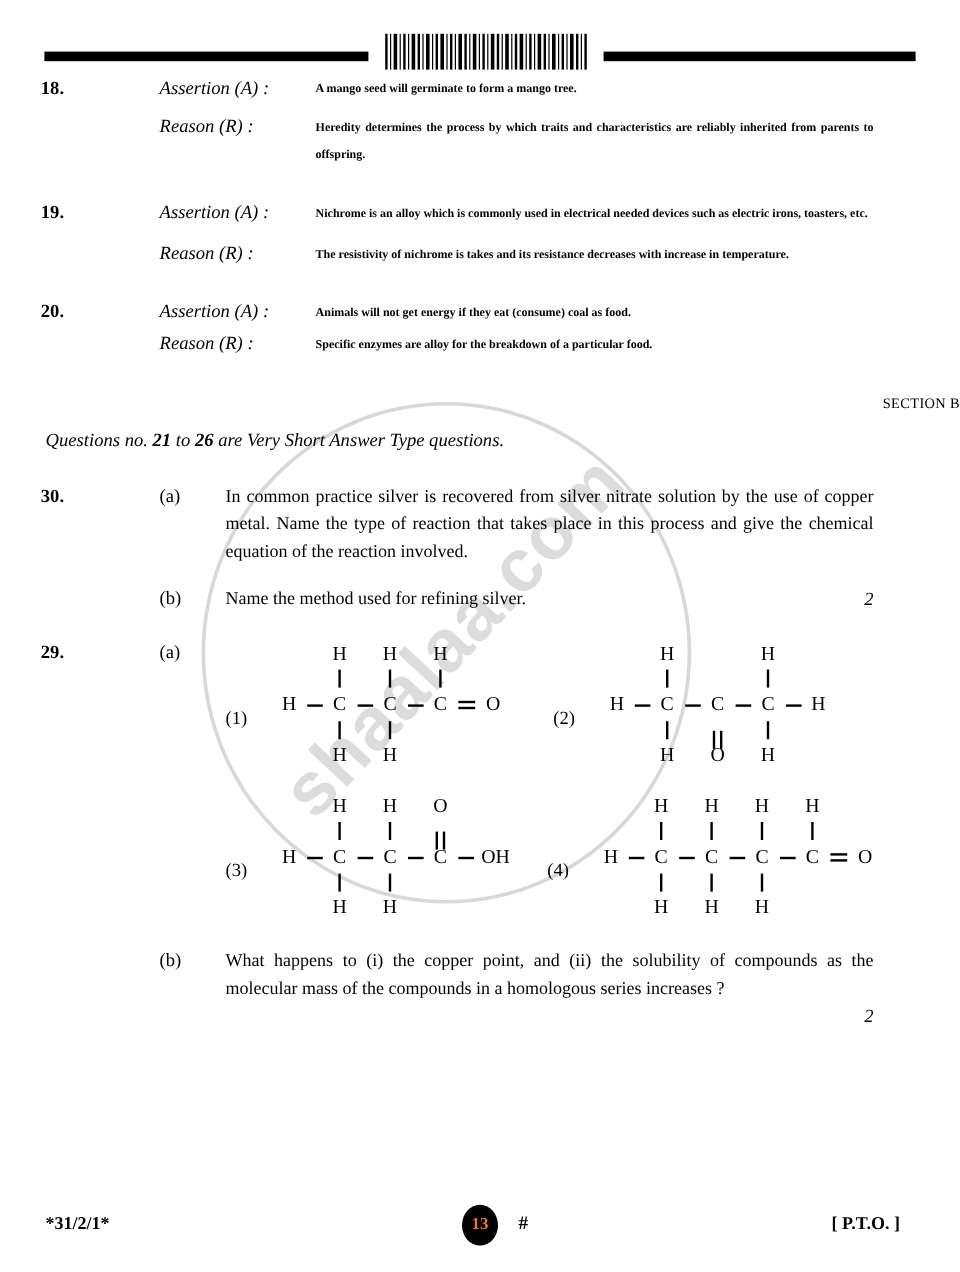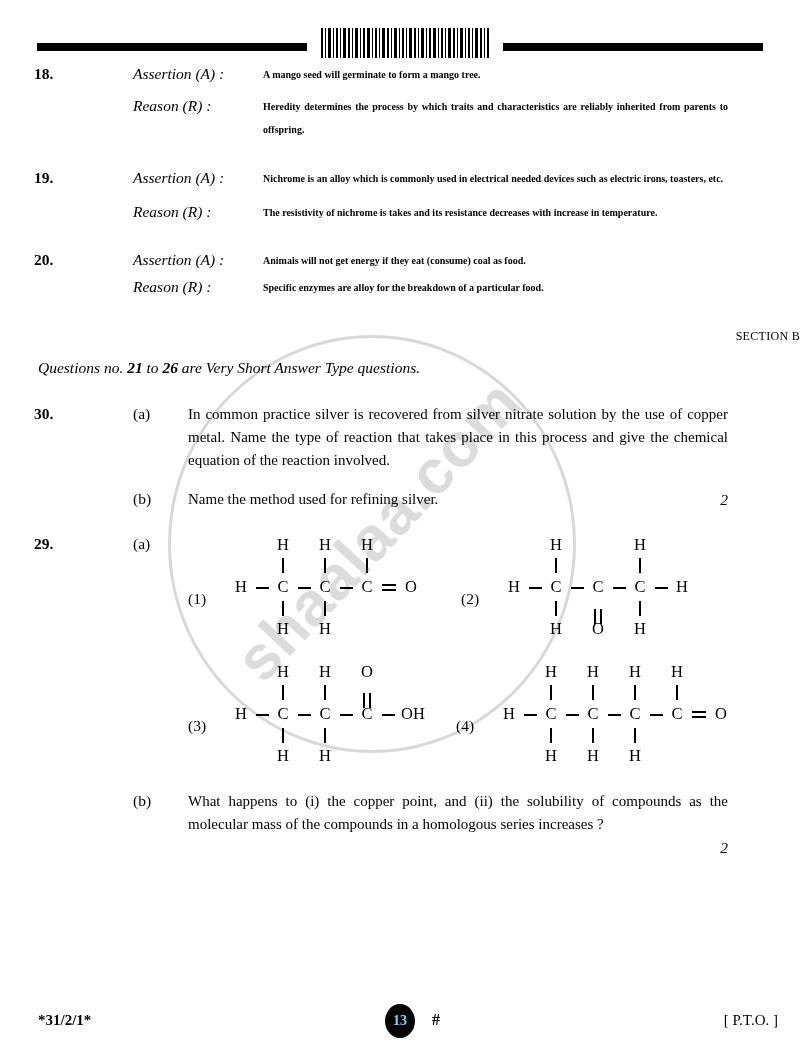--- a/index.html
+++ b/index.html
@@ -262,39 +262,39 @@
     font-family: "Liberation Serif", serif;
   }
   #page-oval {
     position: absolute;
     left: 385px;
     top: 0px;
     width: 30px;
     height: 34px;
     background: #000000;
     border-radius: 50%;
-    color: #7dd3fc;
+    color: #f97316;
     font-weight: 700;
     font-size: 14px;
     display: flex;
     align-items: center;
     justify-content: center;
   }
   #hash-mark {
     position: absolute;
     left: 432px;
     top: 7px;
     font-size: 16px;
     font-weight: 700;
   }
   #pto {
     position: absolute;
-    right: 22px;
+    right: 50px;
     top: 8px;
-    font-weight: 400;
+    font-weight: 700;
     font-size: 15px;
   }
 </style>
 </head>
 <body>
 
 <div id="page">
 
   <div id="header-band">
     <div class="rule-bar left"></div>

